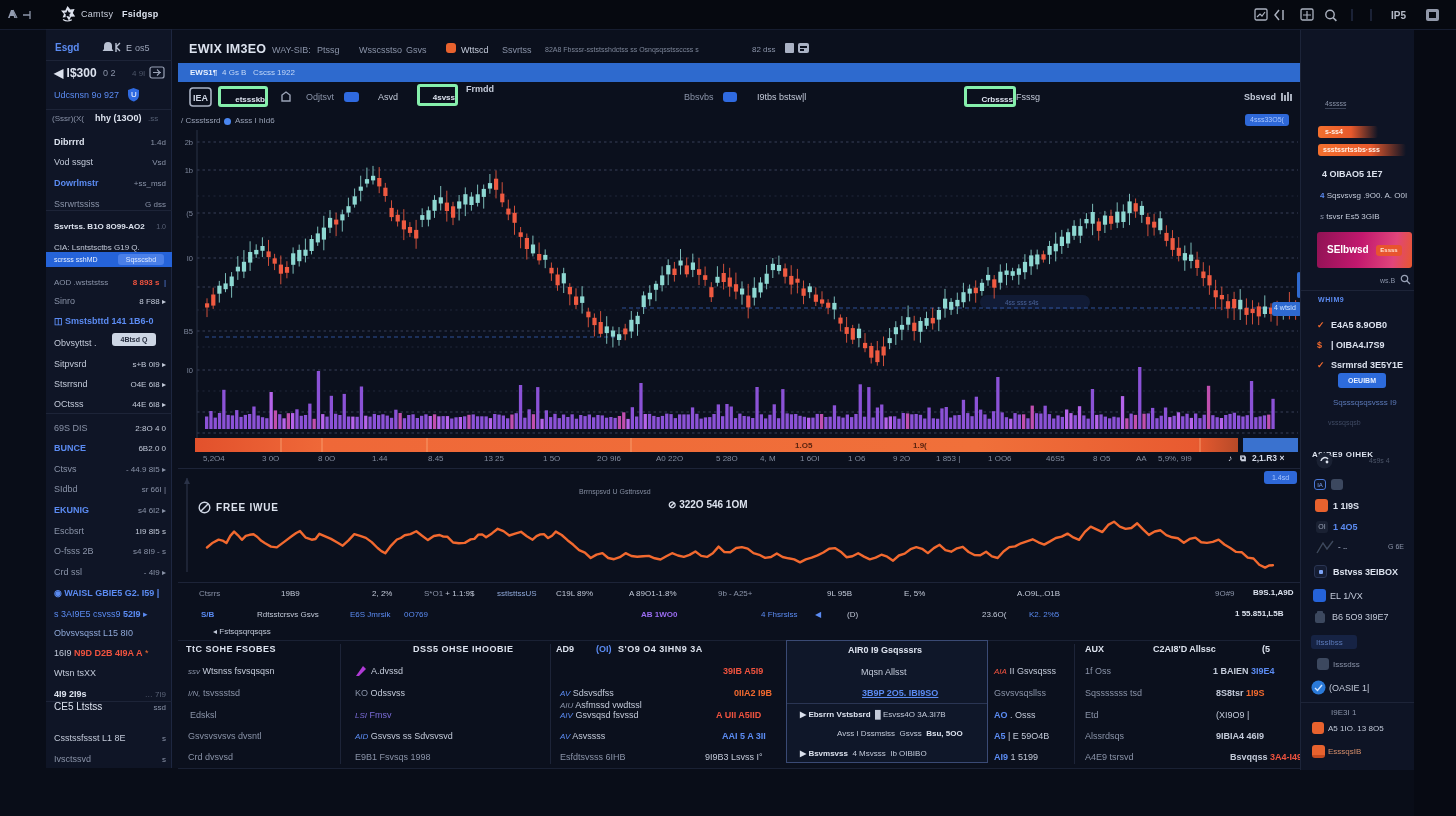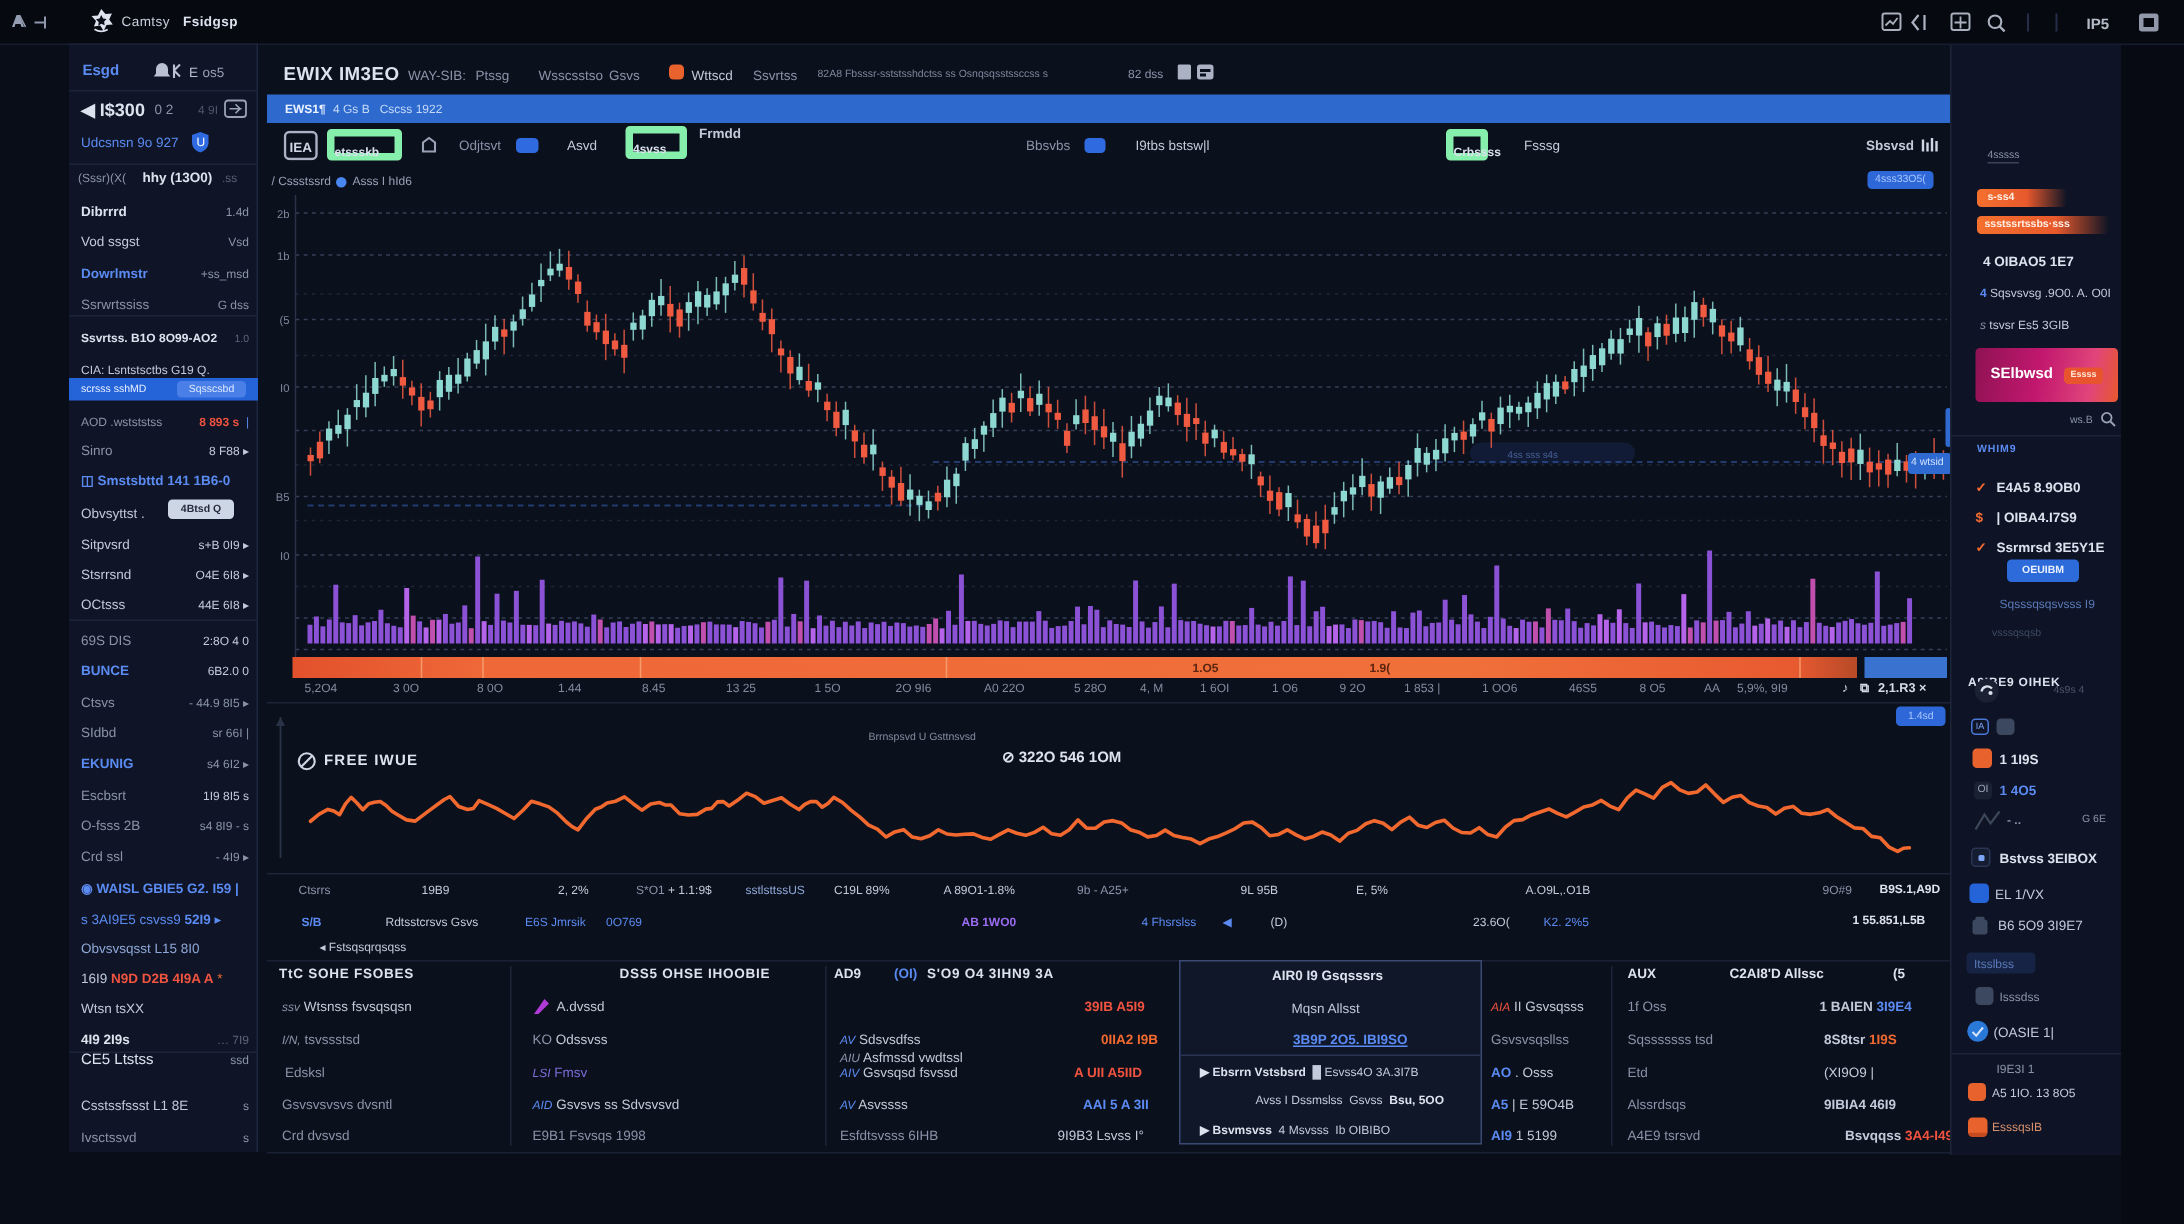--- a/index.html
+++ b/index.html
@@ -3,21 +3,21 @@
 *{margin:0;padding:0;box-sizing:border-box}
 html,body{width:1456px;height:816px;overflow:hidden;background:#090d18;font-family:"Liberation Sans",sans-serif;-webkit-font-smoothing:antialiased}
 .ab{position:absolute}
 .b{font-weight:bold}
 .w{color:#dce2ee}.w2{color:#c3cad9}.mut{color:#8a93a8}.fnt{color:#5c6579}
 .bl{color:#5b8bf2}.rd{color:#f0533f}.or{color:#f26a2f}.pp{color:#9a6cf0}.stl{color:#8fa8d8}
 .f7{font-size:7px}.f8{font-size:8px}.f9{font-size:9px}.f10{font-size:10px}.f12{font-size:12px}
 .row{position:absolute;left:8px;right:6px;height:12px;line-height:12px}
 .row .v{position:absolute;right:0;top:0}
 .pill{border-radius:3px;display:inline-block}
-.obtn{border:5px solid #86efac;border-radius:3px;color:#dce2ee;text-align:left}
+.obtn{border:3px solid #86efac;border-radius:3px;color:#dce2ee;text-align:right}
 .div{position:absolute;background:#1d2438;height:1px}
 </style></head>
 <body>
 
 <div class="ab" style="left:0;top:0;width:1456px;height:30px;background:#060910"></div>
 <svg class="ab" style="left:7px;top:8px" width="26" height="13" viewBox="0 0 26 13">
  <path d="M1 10L4 2h2l3 8H7.3L6.7 8H3.3l-.6 2z" fill="#939cb0"></path>
  <path d="M6 2l4 8" stroke="#939cb0" stroke-width="1.1"></path>
  <path d="M16 7h7M23 3v8" stroke="#8d96aa" stroke-width="1.3" fill="none"></path>
 </svg>
@@ -141,21 +141,21 @@
     <path d="M2 11V5l4-3 4 3v6z" fill="none" stroke="#9aa3b6" stroke-width="1.4"></path>
   </svg>
 <span class="ab mut f9" style="left:306px;top:92px">Odjtsvt</span>
 <span class="ab pill" style="left:344px;top:92px;width:15px;height:10px;background:#2f6ae0"></span>
 <span class="ab w2 f9" style="left:378px;top:92px">Asvd</span>
 <div class="ab obtn b f8" style="left:417px;top:84px;width:41px;height:22px;line-height:22px">4svss</div>
 <span class="ab w2 b f9" style="left:466px;top:84px">Frmdd</span>
 <span class="ab mut f9" style="left:684px;top:92px">Bbsvbs</span>
 <span class="ab pill" style="left:723px;top:92px;width:14px;height:10px;background:#2f6ae0"></span>
 <span class="ab w2 f9" style="left:757px;top:92px">I9tbs bstsw|l</span>
-<div class="ab obtn b f8" style="left:964px;top:86px;width:28px;height:21px;line-height:21px">Crbssss</div>
+<div class="ab obtn b f8" style="left:964px;top:86px;width:52px;height:21px;line-height:21px">Crbssss</div>
 <span class="ab w2 f9" style="left:1016px;top:92px">Fsssg</span>
 <span class="ab w2 b f9" style="left:1244px;top:92px">Sbsvsd</span>
 <svg class="ab" style="left:1280px;top:91px" width="14" height="12" viewBox="0 0 14 12">
  <path d="M2 2v8M5 4v6M8 1v9M11 3v7" stroke="#cfd6e4" stroke-width="1.6"></path>
 </svg>
 <span class="ab pill" style="left:1245px;top:114px;width:44px;height:12px;background:#2e68d8;text-align:center;color:#a8c6ff;font-size:7px;line-height:12px">4sss33O5(</span>
 
 <span class="ab f8" style="left:181px;top:116px;color:#98a1b5">/ Cssstssrd</span>
 <span class="ab pill" style="left:224px;top:118px;width:7px;height:7px;border-radius:50%;background:#4a86f0"></span>
 <span class="ab f8" style="left:235px;top:116px;color:#98a1b5">Asss I hId6</span>

